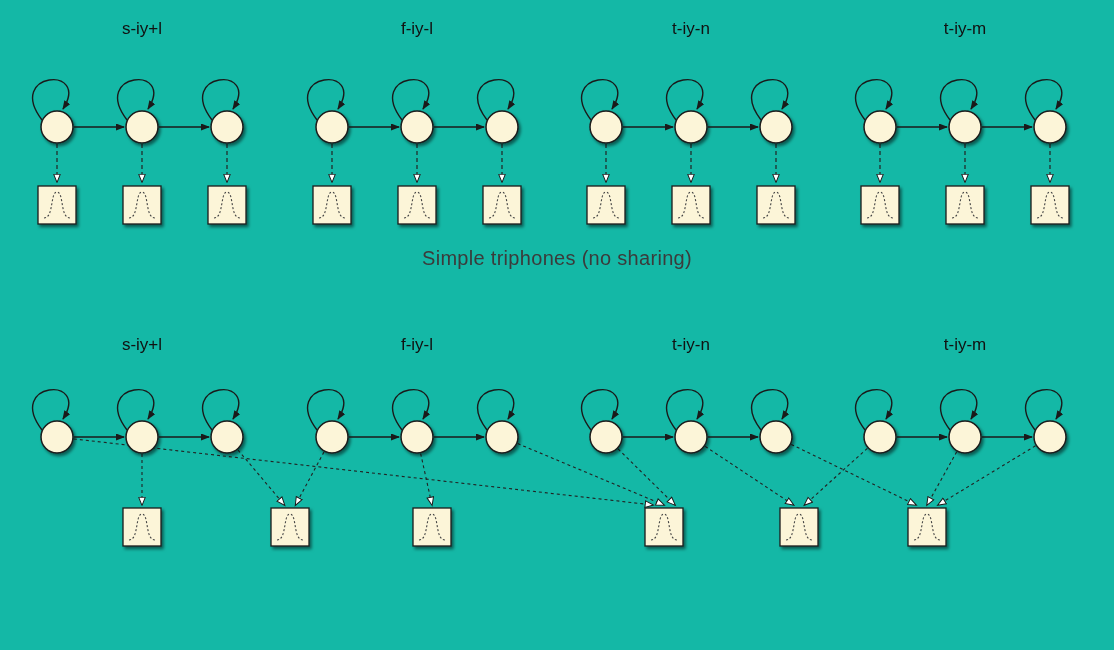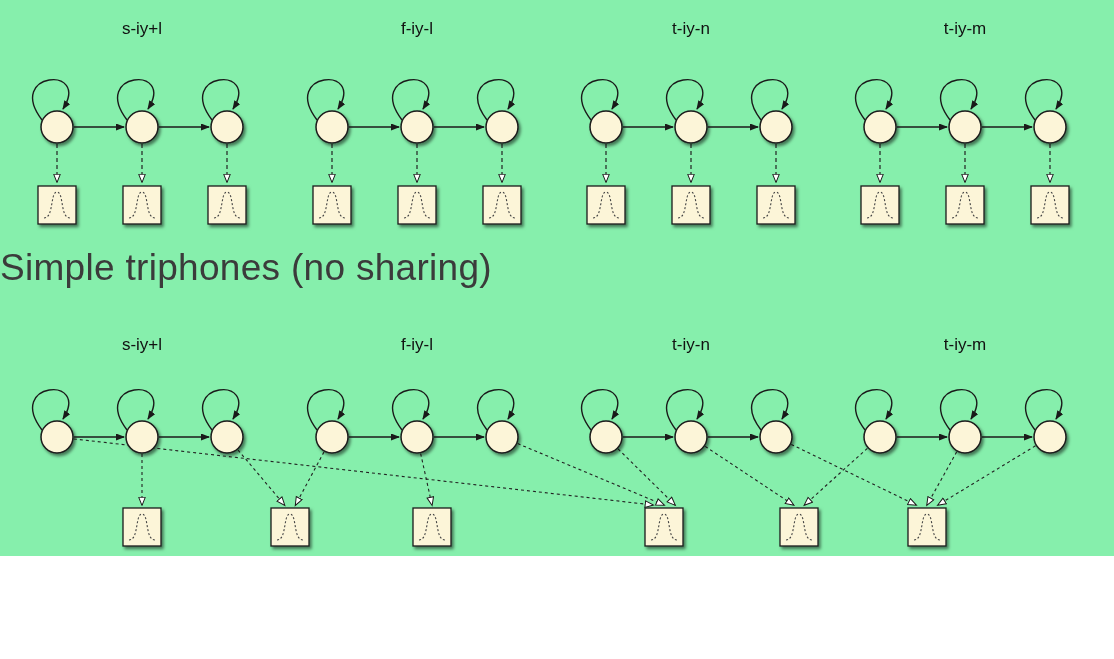--- a/index.html
+++ b/index.html
@@ -1,27 +1,27 @@
 <!DOCTYPE html>
 <html><head>
 <meta charset="utf-8">
 <style>
   html,body{margin:0;padding:0;background:#ffffff;}
   .canvas{
     position:relative;
-    width:1114px;height:556px;
-    background:#86efac;
+    width:1114px;height:650px;
+    background:#14b8a6;
     font-family:"Liberation Sans",sans-serif;
     overflow:hidden;
   }
   svg{position:absolute;top:0;left:0;}
   .caption{
     position:absolute;left:0;width:100%;
-    text-align:left;
-    font-size:37px;
+    text-align:center;
+    font-size:20px;
     letter-spacing:0.3px;
     color:#3b3b3b;
   }
   #caption-top{top:247px;}
   #caption-bottom{top:564px;}
 </style>
 </head>
 <body>
 
 <div class="canvas">

